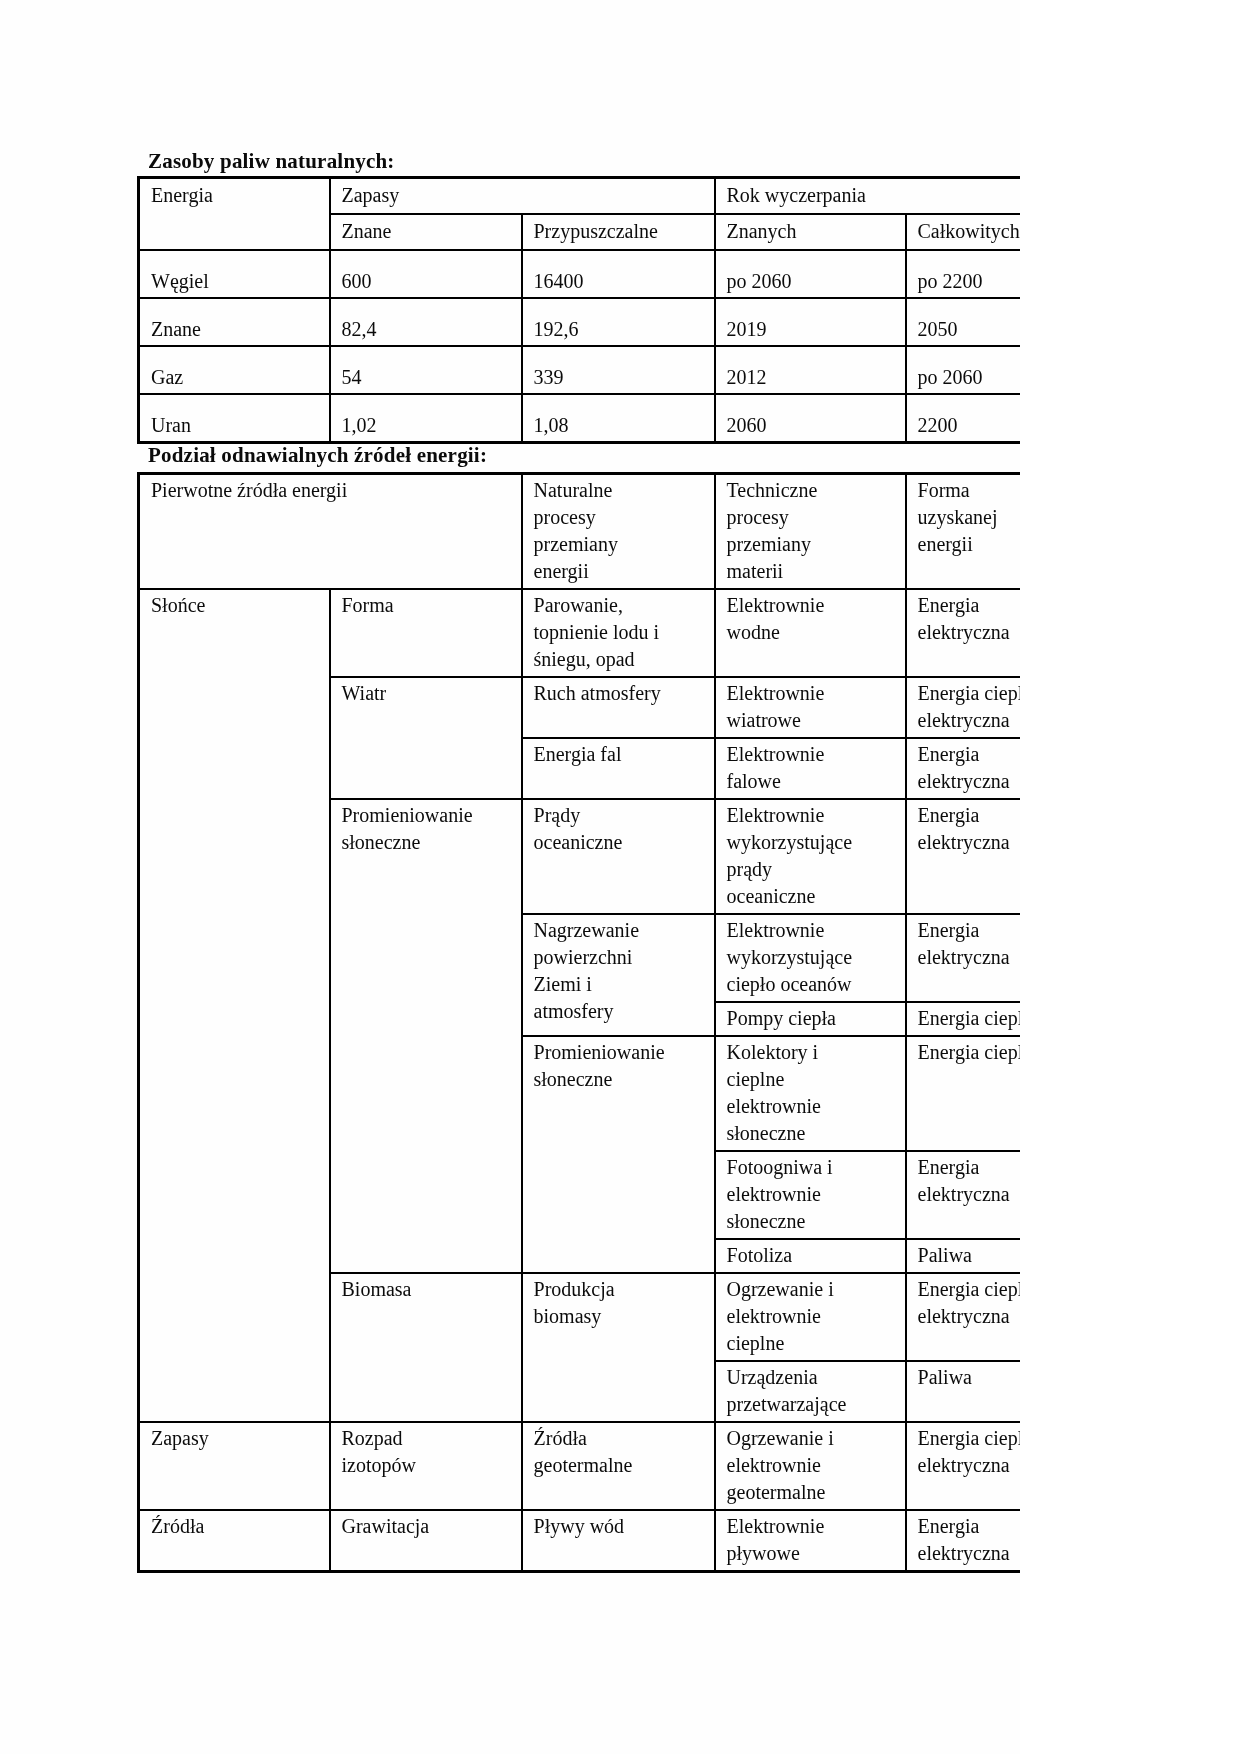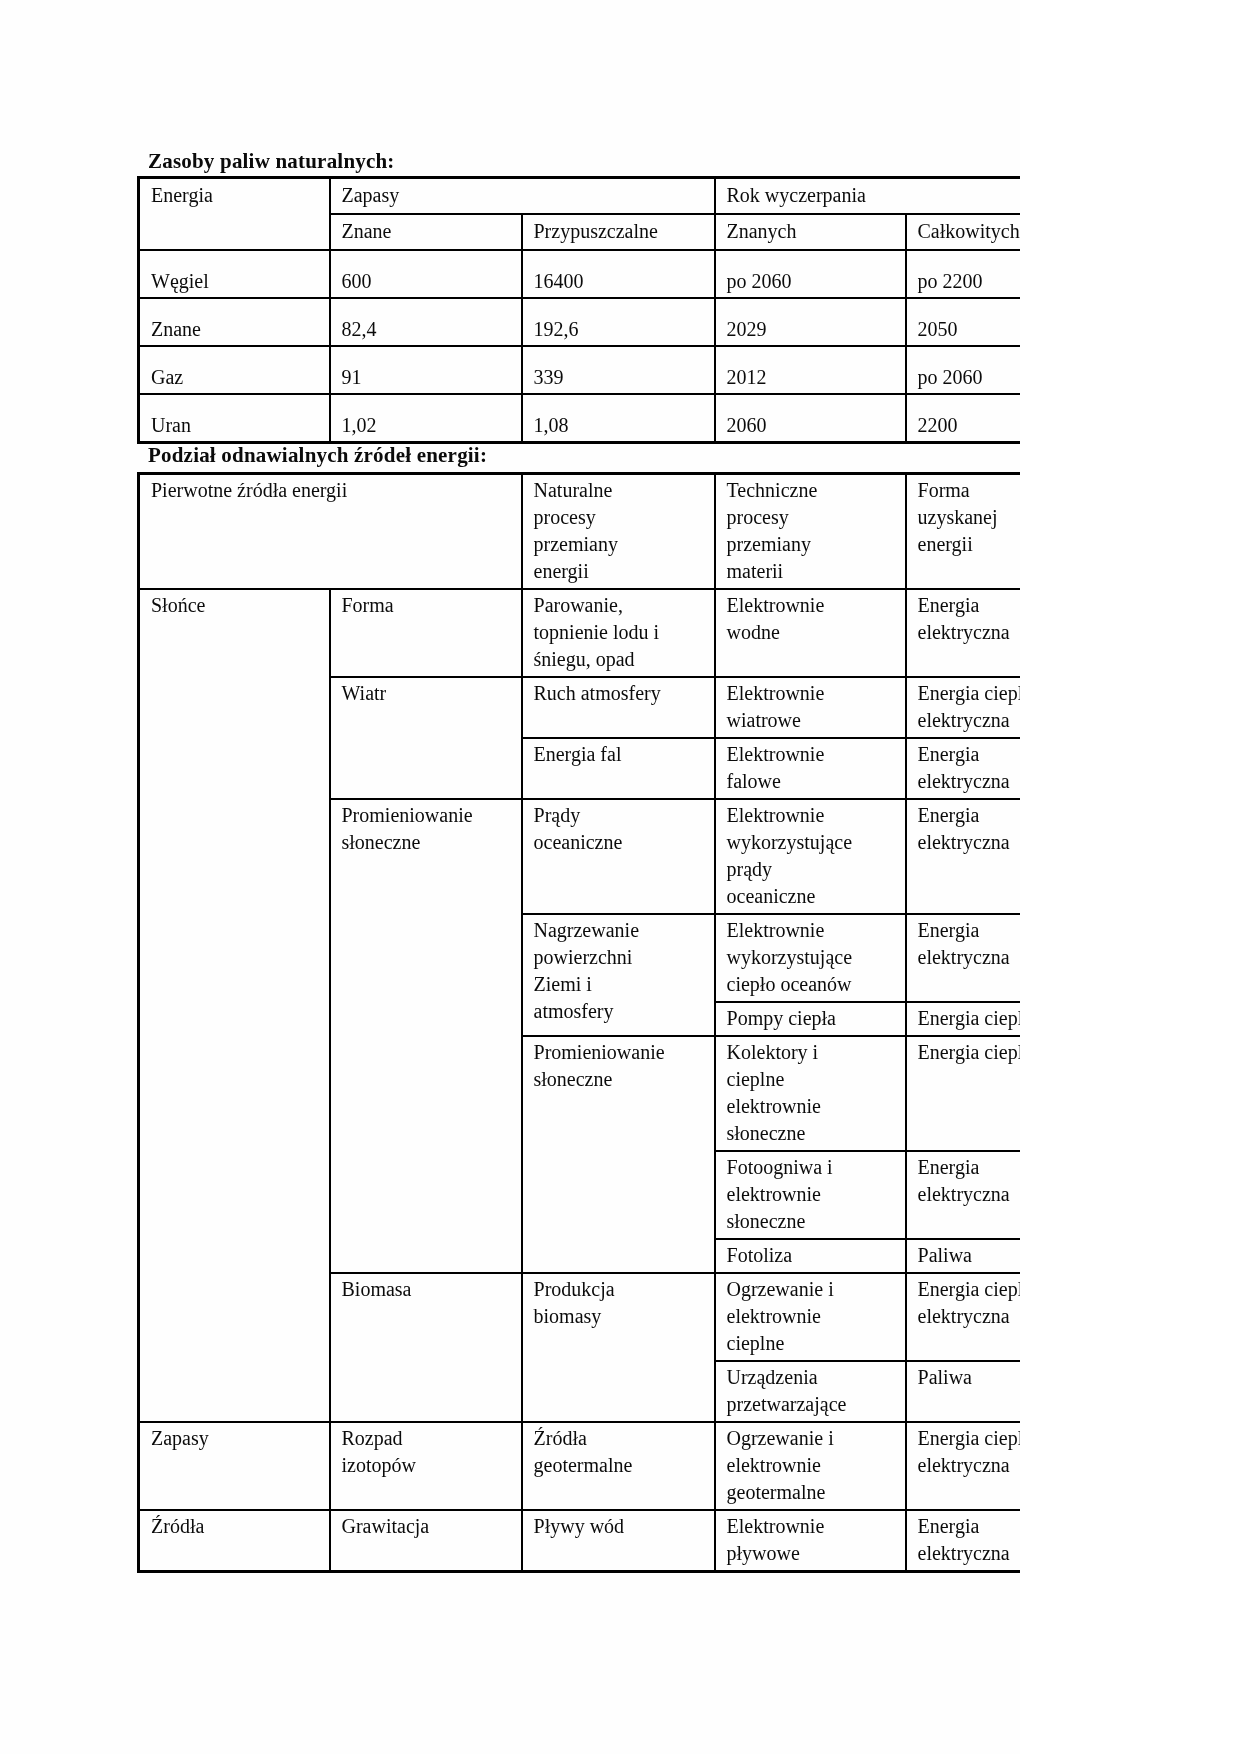--- a/index.html
+++ b/index.html
@@ -79,26 +79,26 @@
         <td>Węgiel</td>
         <td>600</td>
         <td>16400</td>
         <td>po 2060</td>
         <td>po 2200</td>
       </tr>
       <tr>
         <td>Znane</td>
         <td>82,4</td>
         <td>192,6</td>
-        <td>2029</td>
+        <td>2019</td>
         <td>2050</td>
       </tr>
       <tr>
         <td>Gaz</td>
-        <td>91</td>
+        <td>54</td>
         <td>339</td>
         <td>2012</td>
         <td>po 2060</td>
       </tr>
       <tr>
         <td>Uran</td>
         <td>1,02</td>
         <td>1,08</td>
         <td>2060</td>
         <td>2200</td>

